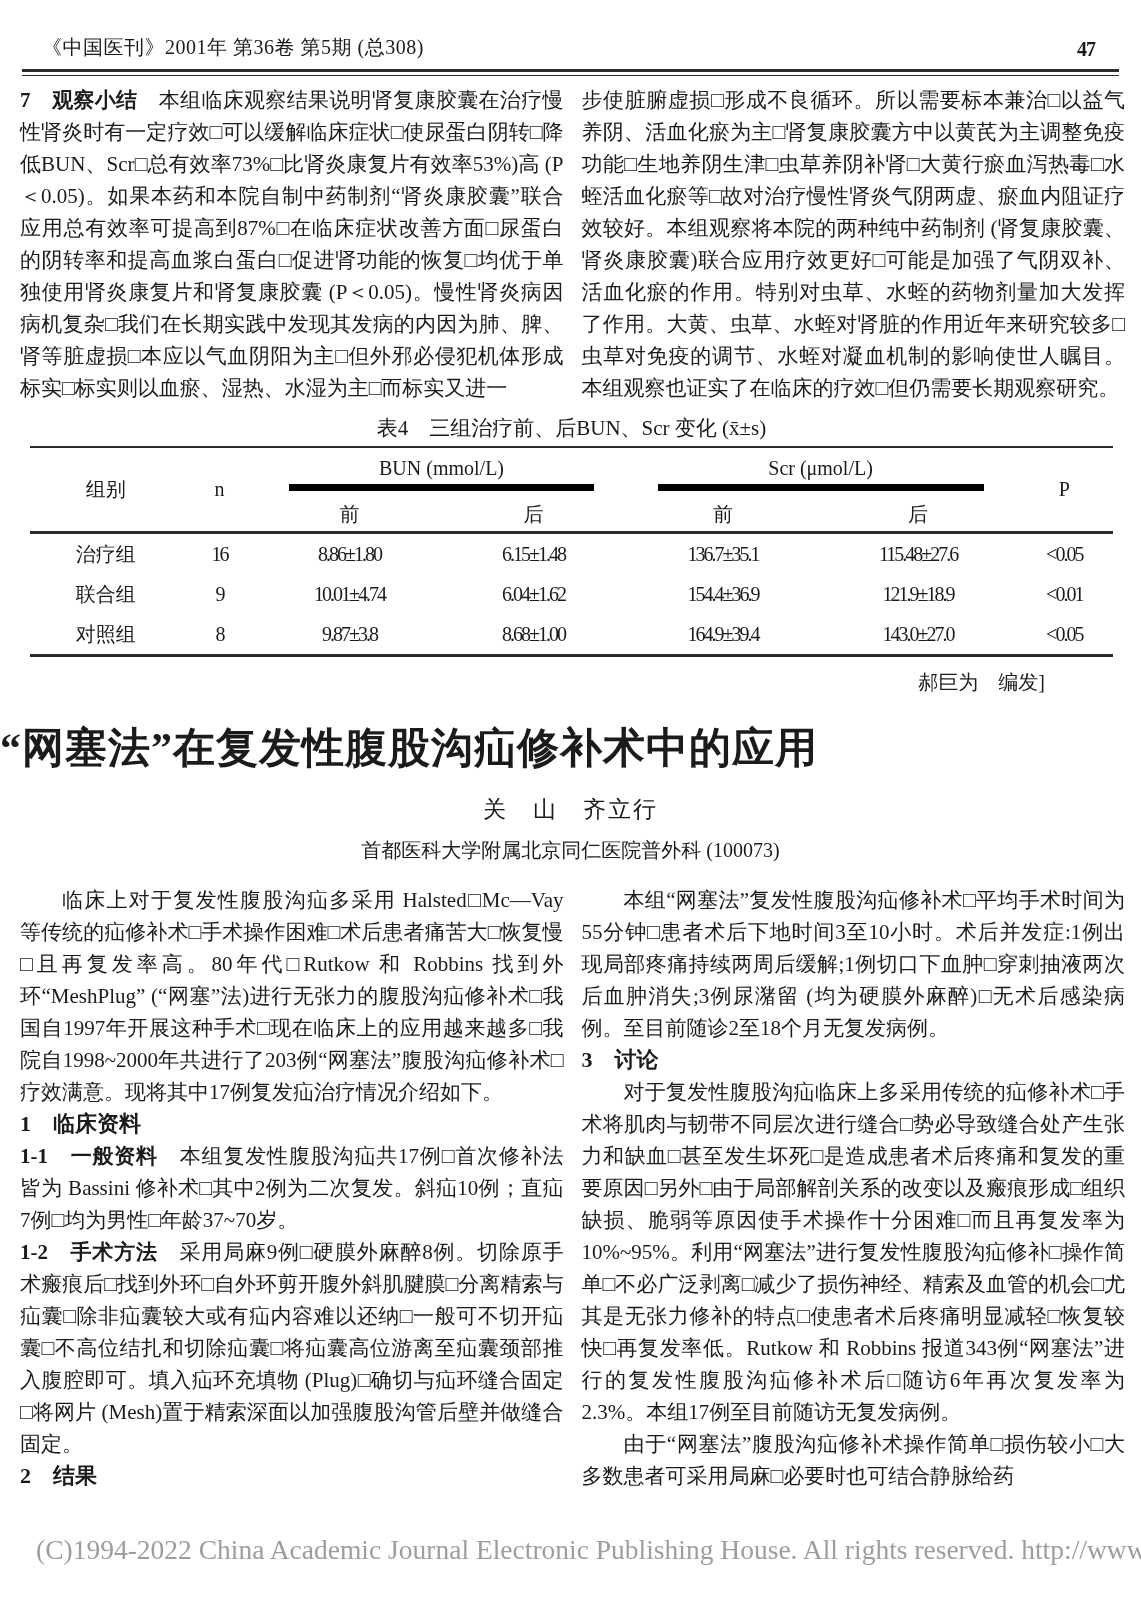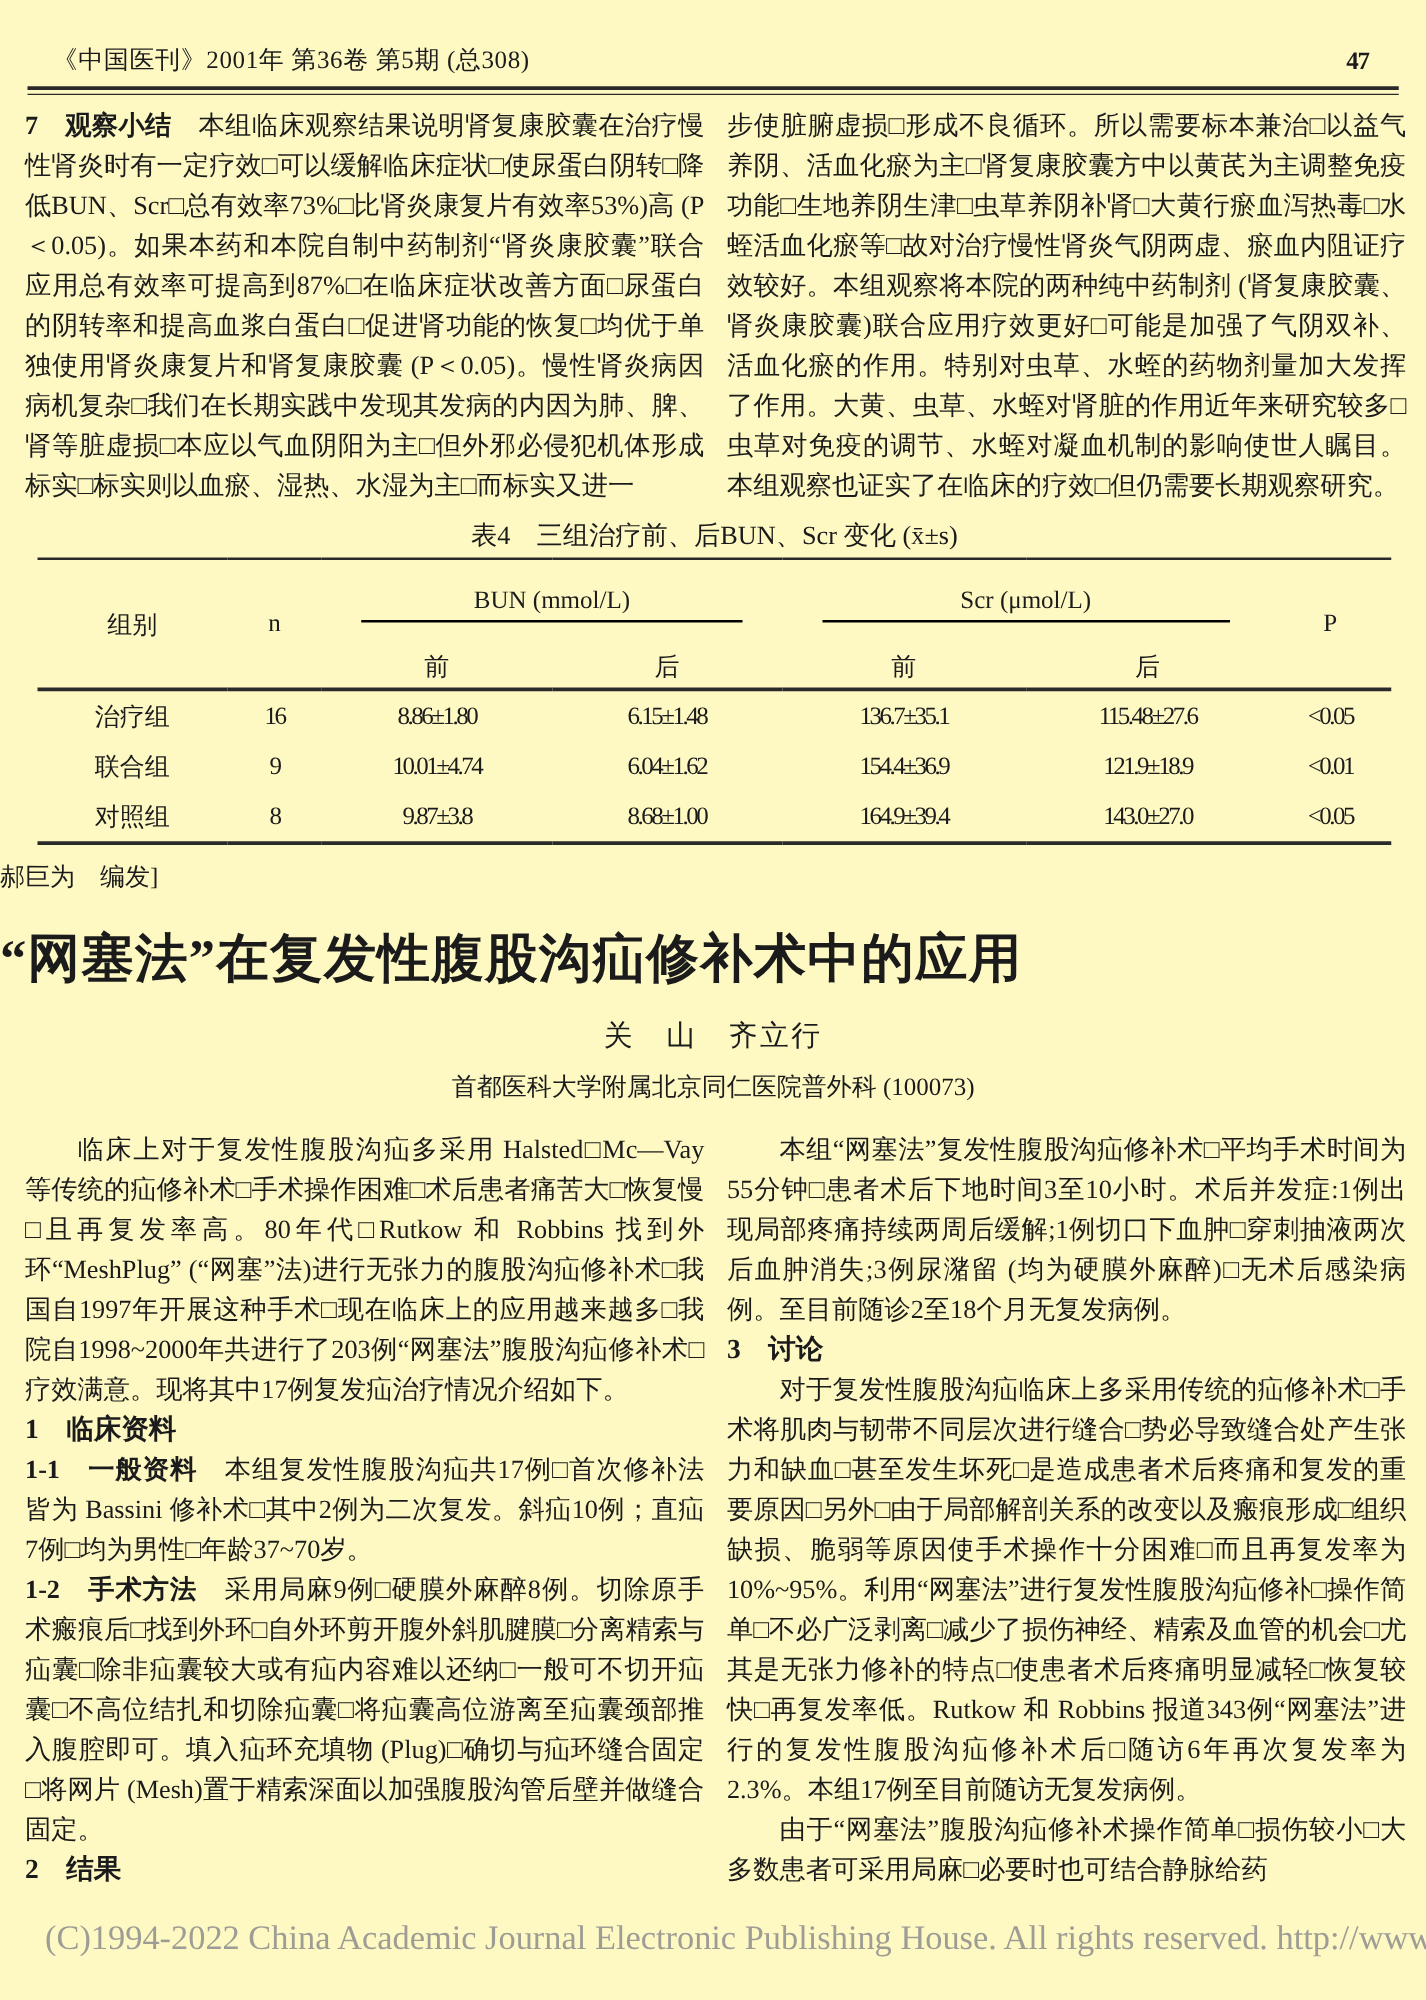--- a/index.html
+++ b/index.html
@@ -1,18 +1,18 @@
 <!DOCTYPE html>
 <html><head>
 <meta charset="utf-8">
 <style>
   html,body { margin:0; padding:0; background:#e8e8e8; }
   .page {
     width:1141px; height:1600px; margin:0 auto; position:relative;
-    background:#fef9c3; color:#1b1b1b; overflow:hidden;
+    background:#ffffff; color:#1b1b1b; overflow:hidden;
     font-family:"Liberation Serif","DejaVu Serif",serif;
   }
   
   .jheader {
     display:flex; justify-content:space-between; align-items:flex-end;
     padding:34px 46px 8px 42px; font-size:20px; letter-spacing:0.5px;
   }
   .jheader .pageno { font-weight:bold; letter-spacing:-1px; }
   .rule-double {
     margin:0 22px; height:3px;
@@ -25,24 +25,24 @@
   .lead-b { font-weight:bold; }
   .ind { text-indent:2em; }
   .sec-h { font-weight:bold; font-size:22px; margin:7px 0 4px; text-align:left; text-indent:0; }
   
   .table-wrap { padding:4px 28px 0 30px; }
   .tbl-title { text-align:center; font-size:21px; margin:6px 0 4px; }
   table.t4 { width:100%; border-collapse:collapse; border-top:2px solid #2a2a2a; border-bottom:3px solid #2a2a2a; font-size:20px; }
   table.t4 th, table.t4 td { text-align:center; font-weight:normal; padding:3px 0; }
   table.t4 thead th { vertical-align:middle; }
   table.t4 thead tr:last-child th, table.t4 thead th[rowspan] { border-bottom:3px solid #2a2a2a; }
-  .groupline { border-bottom:2px solid #000000; margin:16px 32px; padding:2px 0 4px; }
+  .groupline { border-bottom:7px solid #000000; margin:4px 32px; padding:2px 0 4px; }
   table.t4 tbody td { padding:7px 0 6px; }
   .cond { letter-spacing:-2px; }
-  .editor { text-align:left; padding:12px 96px 0 0; font-size:20px; }
+  .editor { text-align:right; padding:12px 96px 0 0; font-size:20px; }
   
   .a2-title { text-align:left; font-size:42px; font-weight:bold; letter-spacing:1px; margin-top:24px; }
   .a2-authors { text-align:center; font-size:23px; margin-top:18px; letter-spacing:2px; }
   .a2-affil { text-align:center; font-size:20px; margin-top:12px; }
   .cols2 { margin-top:12px; }
   
   .watermark {
     position:absolute; left:36px; top:1534px; right:0; z-index:3;
     font-size:27.5px; color:#8d8d8d; opacity:.85;
     white-space:nowrap; overflow:hidden;

